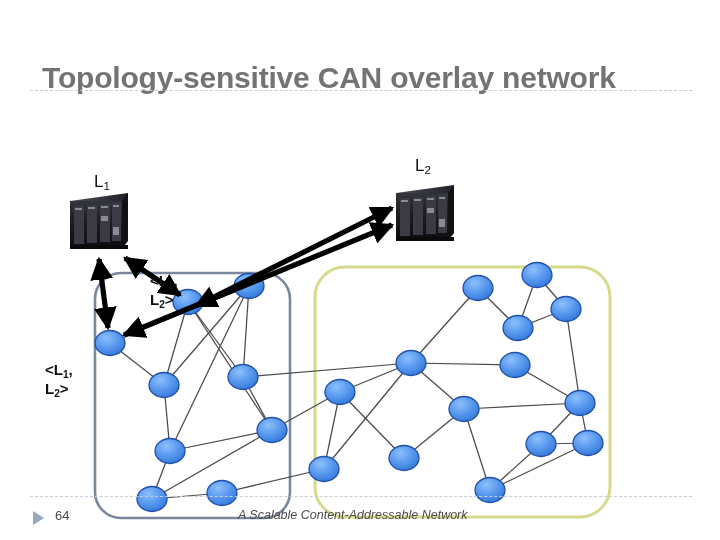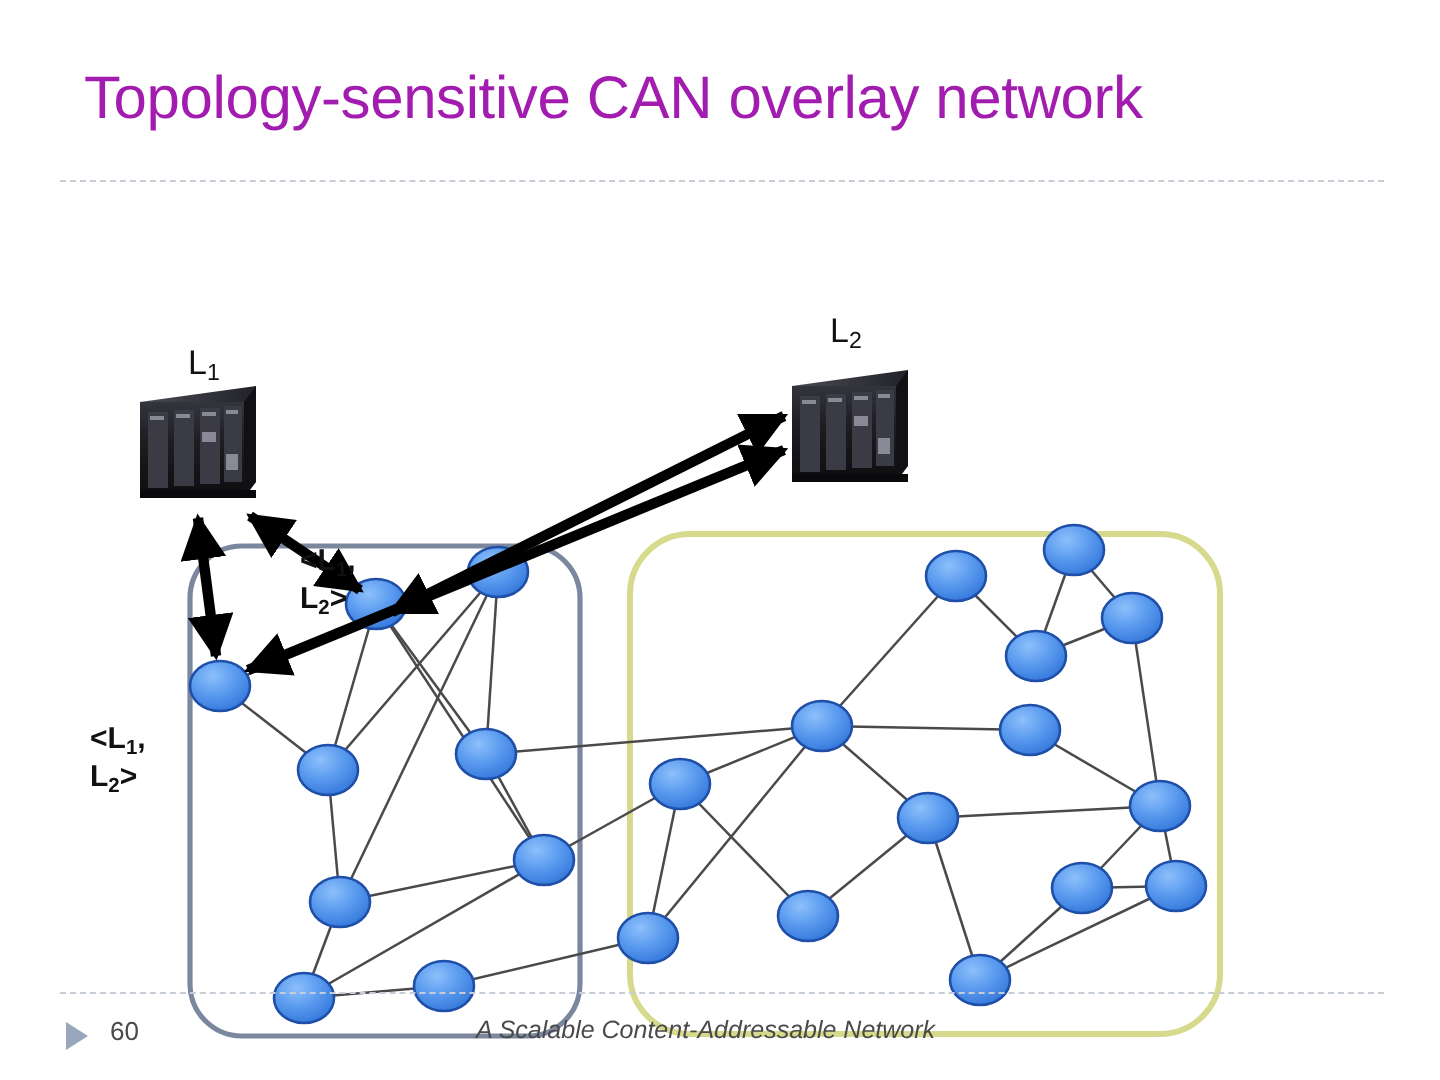--- a/index.html
+++ b/index.html
@@ -19,25 +19,25 @@
   #slide {
     position: absolute;
     inset: 0;
     background: #ffffff;
   }
 
   
   #slide-title {
     position: absolute;
     left: 42px;
-    top: 33px;
+    top: 61px;
     width: 640px;
     font-size: 30px;
-    font-weight: 400;
-    color: #a21caf;
+    font-weight: 700;
+    color: #737373;
     letter-spacing: -0.2px;
     line-height: 1.1;
     white-space: nowrap;
   }
   #title-rule {
     position: absolute;
     left: 30px;
     top: 90px;
     width: 662px;
     height: 0;
@@ -277,16 +277,16 @@
 
     <div class="dlabel" id="label-l2"><span>L</span><sub>2</sub></div>
 
     <div class="dlabel" id="label-pair-center"><span>&lt;L</span><sub>1</sub><span>,</span><br><span>L</span><sub>2</sub><span>&gt;</span></div>
 
     <div class="dlabel" id="label-pair-left"><span>&lt;L</span><sub>1</sub><span>,</span><br><span>L</span><sub>2</sub><span>&gt;</span></div>
   </div>
 
   <div id="footer-rule"></div>
   <div id="footer-bullet"></div>
-  <div id="footer-number">60</div>
+  <div id="footer-number">64</div>
   <div id="footer-caption">A Scalable Content-Addressable Network</div>
 
 </div>
 
 </body></html>

